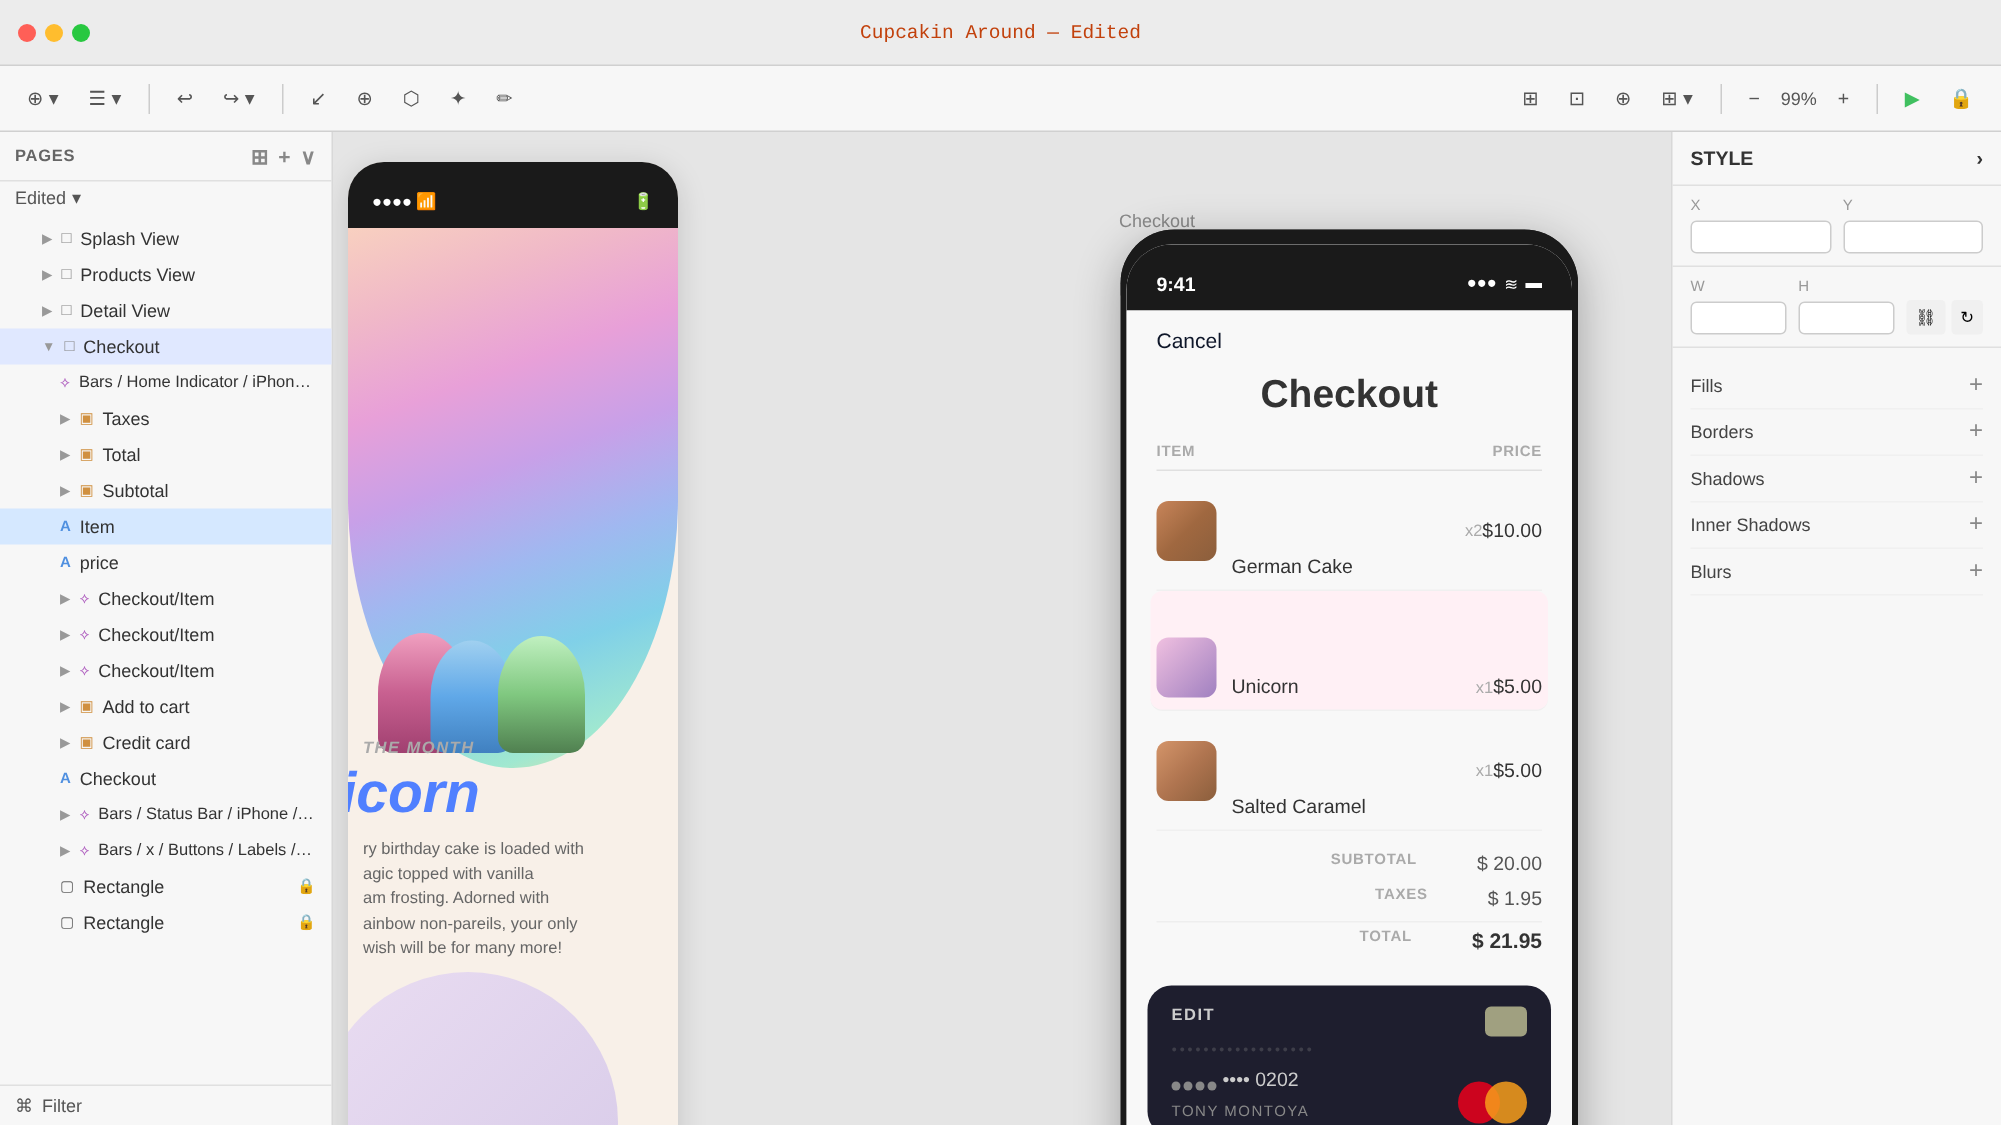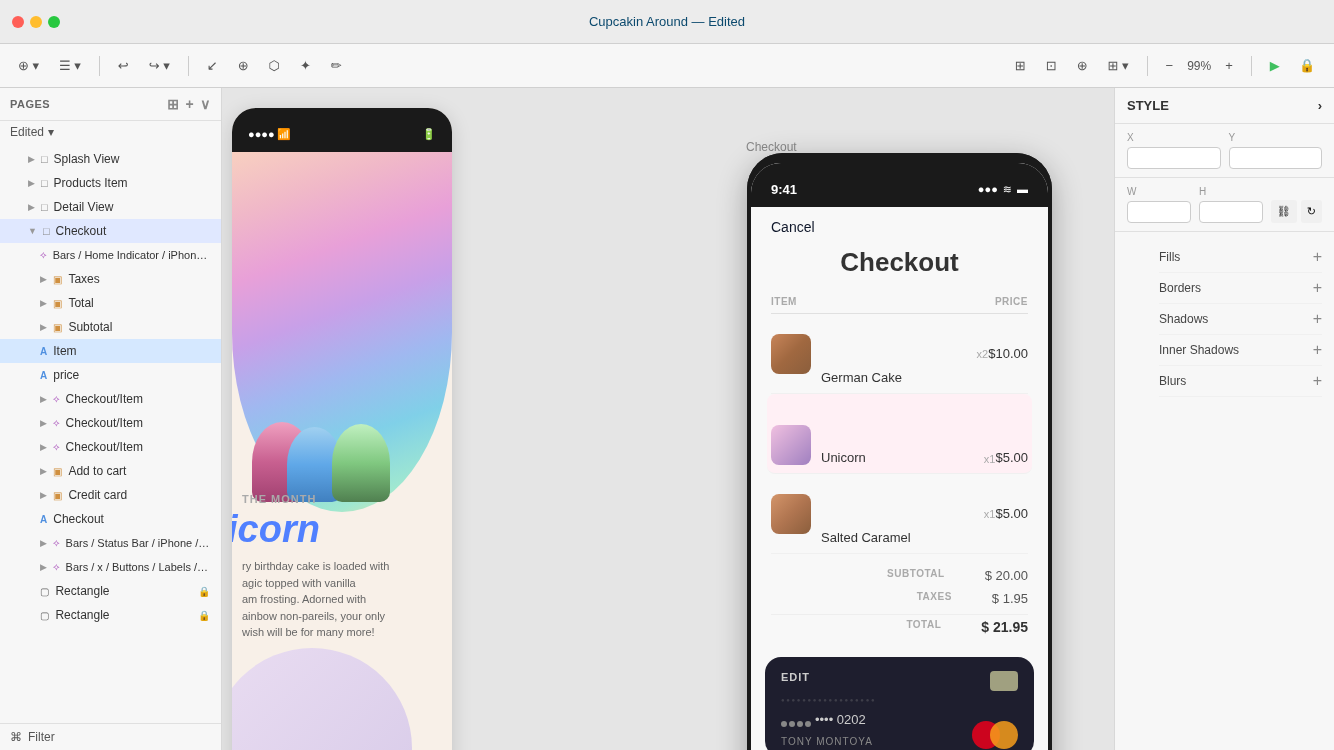--- a/index.html
+++ b/index.html
@@ -9,21 +9,21 @@
     .titlebar {
       height: 44px;
       background: #ececec;
       display: flex;
       align-items: center;
       justify-content: center;
       border-bottom: 1px solid #d0d0d0;
       position: relative;
       flex-shrink: 0;
     }
-    .titlebar-title { font-size: 13px; color: #0c4a6e; font-weight: 500; }
+    .titlebar-title { font-size: 13px; color: #c2410c; font-weight: 500; font-family: Liberation Mono, monospace; }
     .traffic-lights { position: absolute; left: 12px; display: flex; gap: 6px; }
     .tl { width: 12px; height: 12px; border-radius: 50%; }
     .tl-red { background: #ff5f57; }
     .tl-yellow { background: #ffbd2e; }
     .tl-green { background: #28c840; }
 
     
     .tool-row {
       height: 44px;
       background: #f7f7f7;
@@ -122,20 +122,21 @@
       box-shadow: 0 4px 20px rgba(0,0,0,0.15);
     }
     .month-text {
       position: absolute;
       top: 385px;
       left: 10px;
       font-size: 11px;
       color: #aaa;
       font-weight: 600;
       letter-spacing: 1px;
+      font-style: italic;
     }
     .unicorn-text {
       position: absolute;
       top: 400px;
       left: -5px;
       font-size: 38px;
       font-weight: 900;
       color: #5080ff;
       font-style: italic;
     }
@@ -295,21 +296,20 @@
       width: 100%;
     }
     .style-section { padding: 10px 12px; }
     .style-add { font-size: 16px; color: #888; cursor: pointer; }
     .style-item {
       display: flex;
       align-items: center;
       justify-content: space-between;
       padding: 6px 0;
       border-bottom: 1px solid #f0f0f0;
-      margin-left: 32px;
     }
     .style-item-label { font-size: 12px; color: #444; }
 
     
     .cake-img-german {
       background: linear-gradient(135deg, #c8855a 0%, #a06840 50%, #8b5e3c 100%);
       border-radius: 8px;
       position: relative;
     }
     .cake-img-unicorn {
@@ -381,21 +381,21 @@
       <div class="sidebar-item">
         <div class="indent"></div>
         <span class="icon-chevron">▶</span>
         <span class="icon-page">□</span>
         <span class="sidebar-item-label">Splash View</span>
       </div>
       <div class="sidebar-item">
         <div class="indent"></div>
         <span class="icon-chevron">▶</span>
         <span class="icon-page">□</span>
-        <span class="sidebar-item-label">Products Item</span>
+        <span class="sidebar-item-label">Products View</span>
       </div>
       <div class="sidebar-item">
         <div class="indent"></div>
         <span class="icon-chevron">▶</span>
         <span class="icon-page">□</span>
         <span class="sidebar-item-label">Detail View</span>
       </div>
 
       <div class="sidebar-item active">
         <div class="indent"></div>

